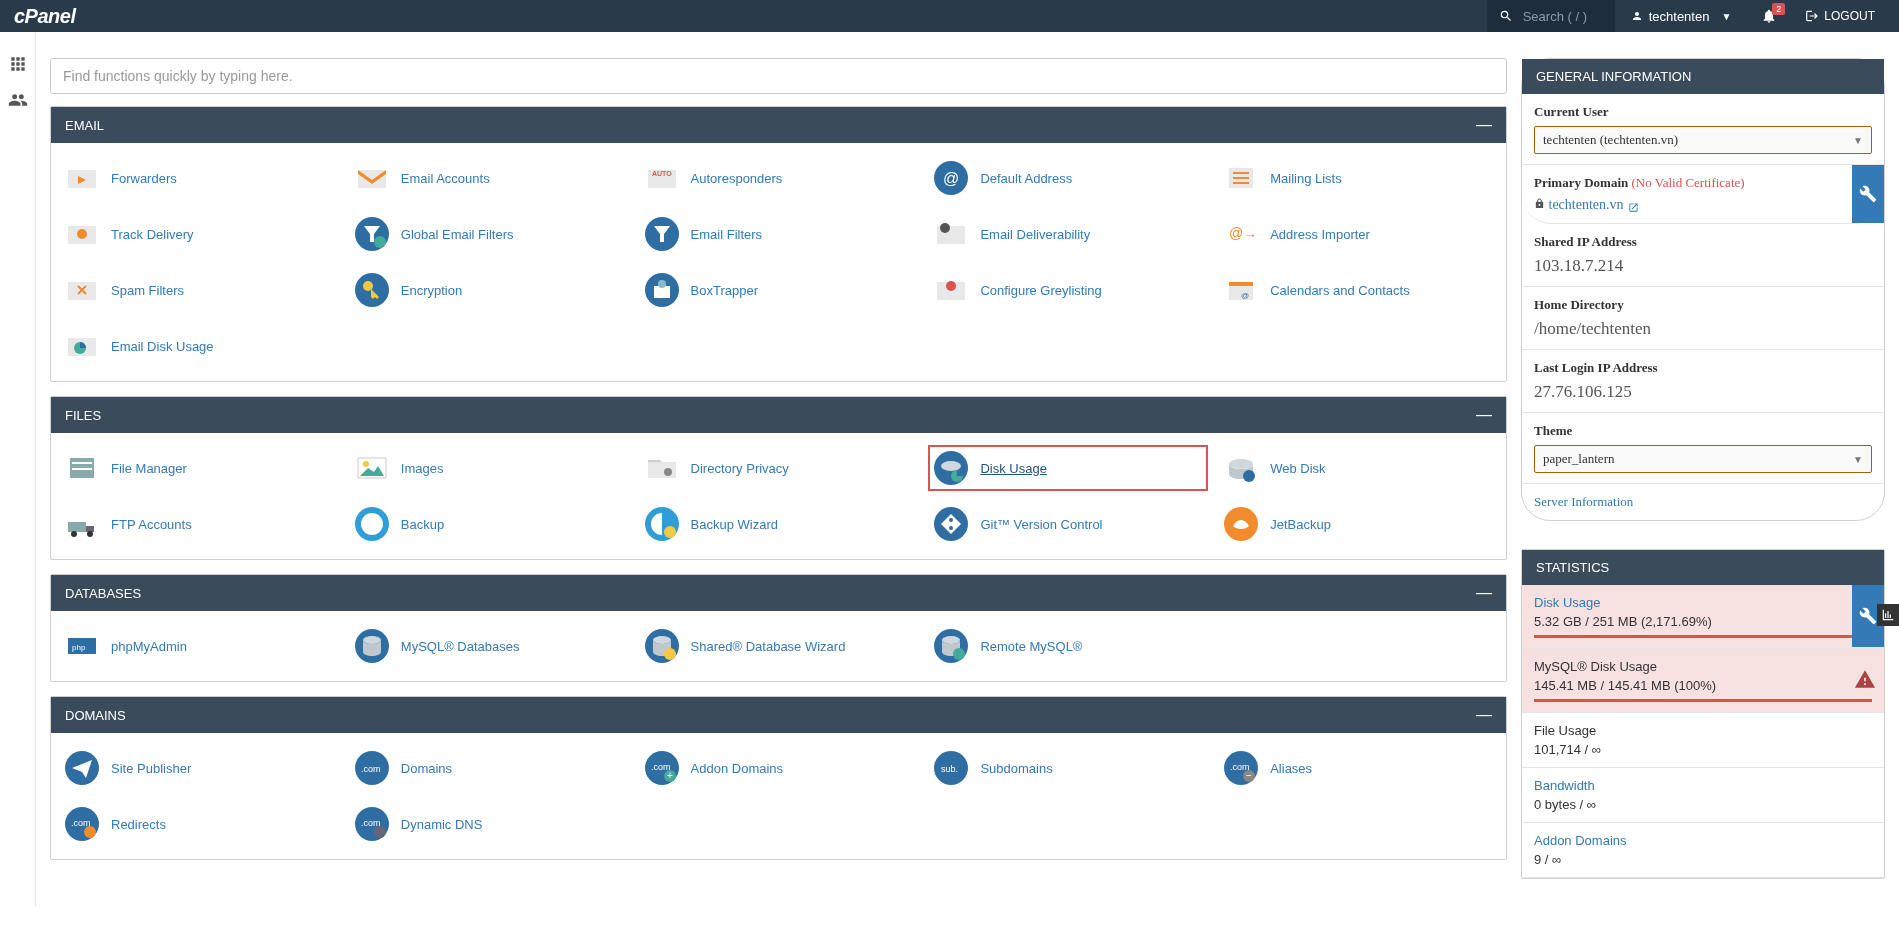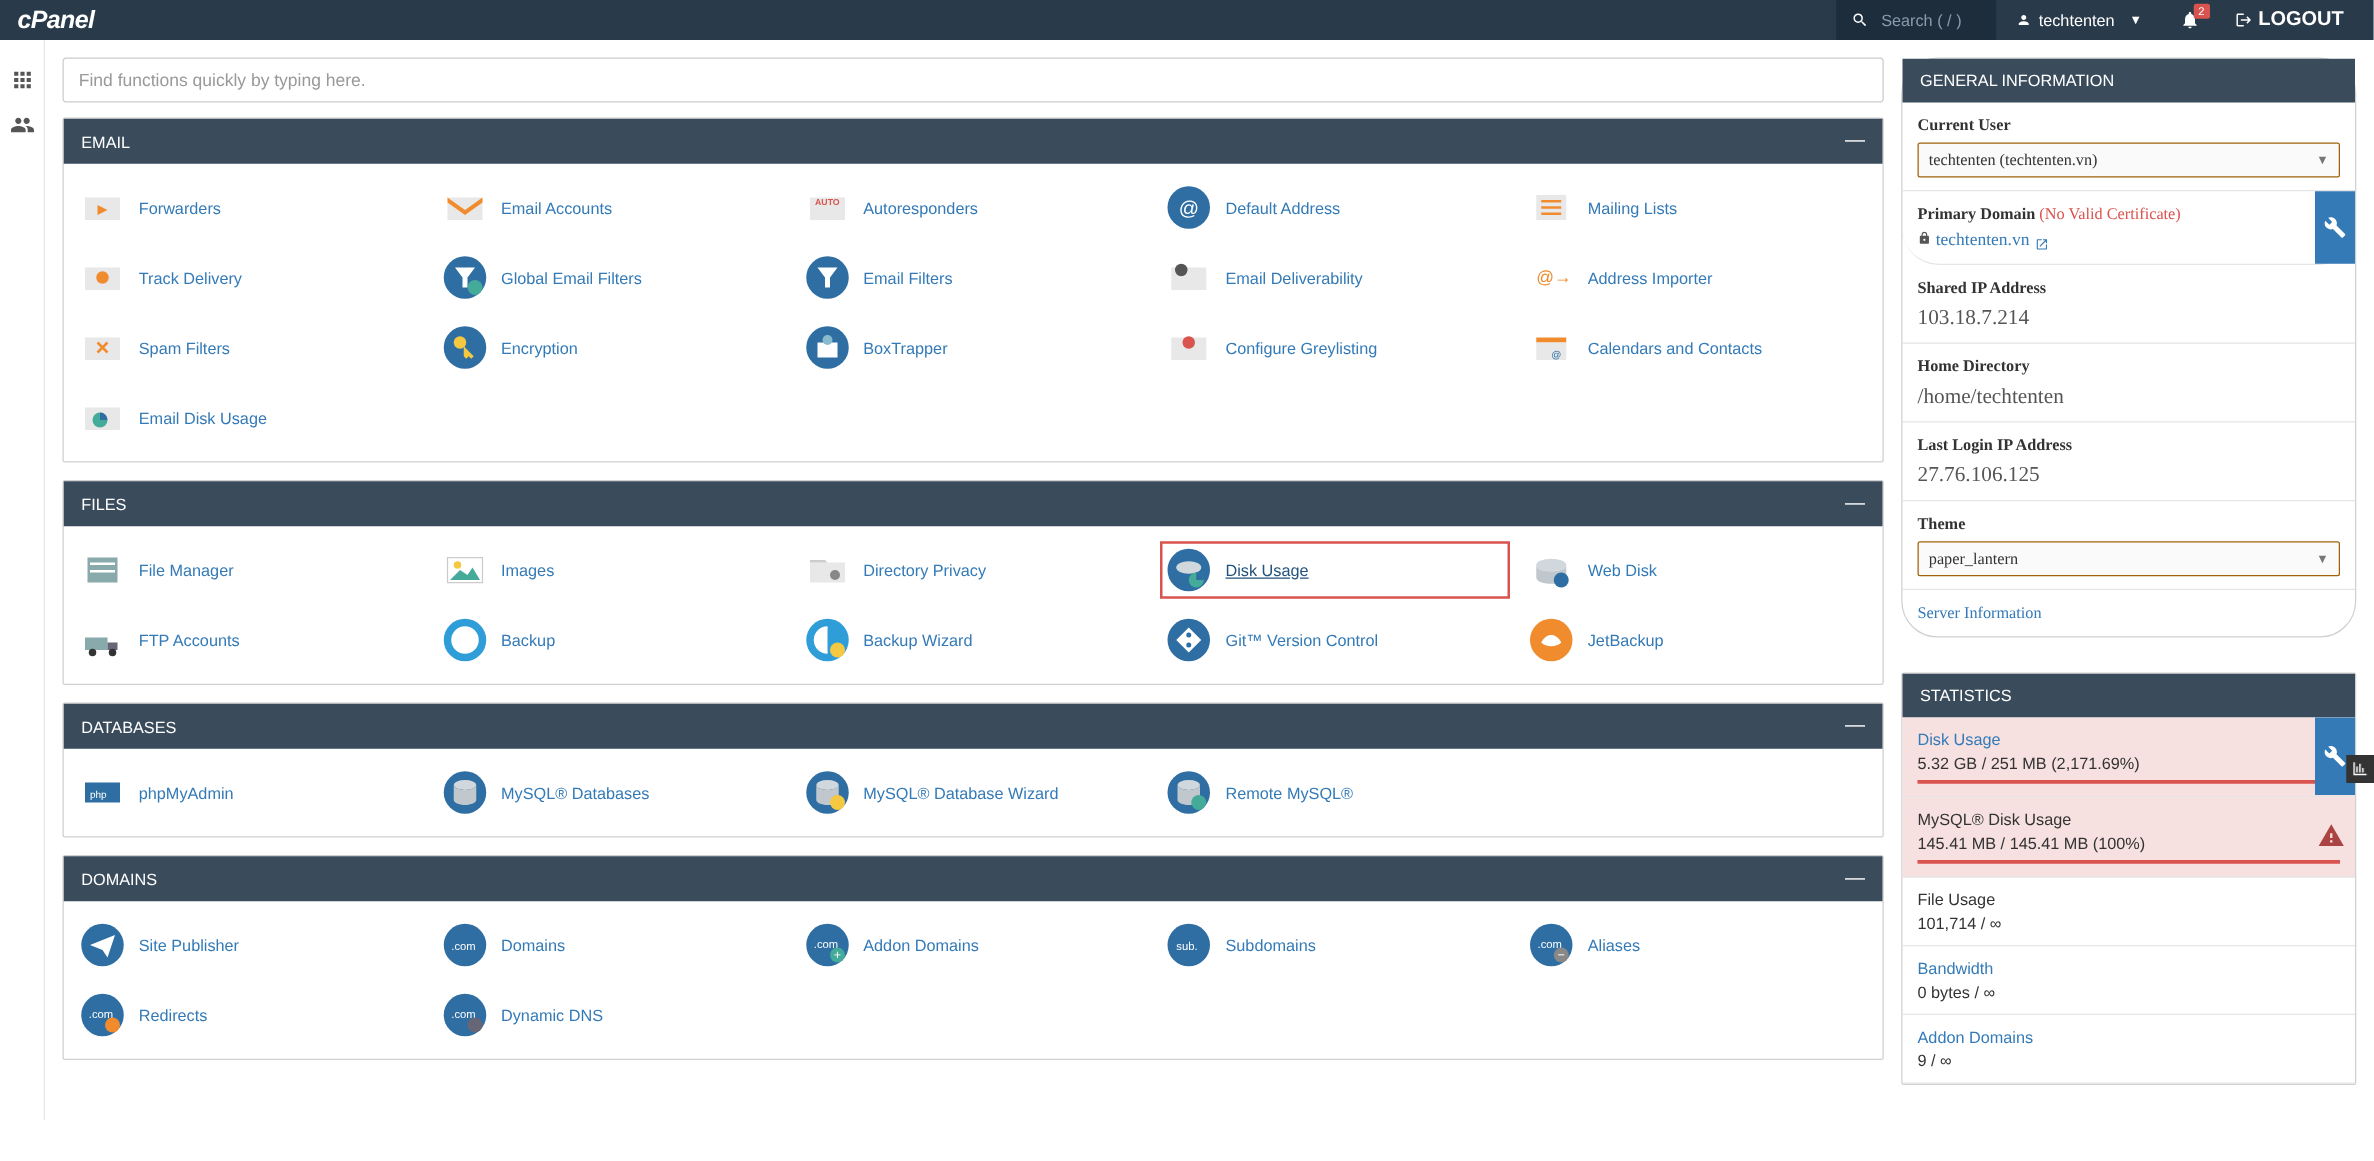--- a/index.html
+++ b/index.html
@@ -10,27 +10,27 @@
 .search-wrap { background: #1e2d3b; display: flex; align-items: center; padding: 0 12px; height: 100%; }
 .search-wrap svg { width: 14px; height: 14px; fill: #fff; margin-right: 10px; }
 .search-input { background: transparent; border: none; color: #fff; font-size: 13px; outline: none; width: 80px; }
 .search-input::placeholder { color: #8a9bab; }
 .user-wrap { display: flex; align-items: center; color: #fff; padding: 0 16px; font-size: 13px; height: 100%; cursor: pointer; }
 .user-wrap svg { width: 12px; height: 12px; fill: #fff; margin-right: 6px; }
 .caret { margin-left: 12px; font-size: 10px; }
 .bell-wrap { position: relative; padding: 0 14px; height: 100%; display: flex; align-items: center; cursor: pointer; }
 .bell-wrap svg { width: 16px; height: 16px; fill: #fff; }
 .badge { position: absolute; top: 3px; right: 6px; background: #d9534f; color: #fff; font-size: 9px; padding: 1px 4px; border-radius: 2px; }
-.logout { color: #fff; font-size: 16px; font-weight: 700; display: flex; align-items: center; padding: 0 14px; height: 100%; cursor: pointer; }
+.logout { color: #fff; font-size: 12px; font-weight: 400; display: flex; align-items: center; padding: 0 14px; height: 100%; cursor: pointer; }
 .logout svg { width: 14px; height: 14px; fill: #fff; margin-right: 5px; }
 .body-wrap { display: flex; }
 .sidebar { width: 36px; background: #fff; border-right: 1px solid #e8e8e8; padding-top: 14px; }
 .sidebar-icon { width: 36px; height: 36px; display: flex; align-items: center; justify-content: center; cursor: pointer; }
 .sidebar-icon svg { width: 20px; height: 20px; fill: #555; }
-.main { flex: 1; padding: 14px 14px 14px 14px; display: flex; gap: 14px; }
+.main { flex: 1; padding: 26px 14px 14px 14px; display: flex; gap: 14px; }
 .content { flex: 1; }
 .right-col { width: 364px; display: flex; flex-direction: column; gap: 14px; }
 .quick-search { width: 100%; border: 1px solid #ccc; border-radius: 3px; padding: 9px 12px; font-size: 14px; outline: none; margin-bottom: 12px; }
 .quick-search::placeholder { color: #999; }
 .panel { border: 1px solid #d0d0d0; border-radius: 2px; margin-bottom: 14px; background: #fff; }
 .panel-header { background: #3a4b5c; color: #fff; padding: 10px 14px; font-size: 13px; font-weight: 400; display: flex; justify-content: space-between; align-items: center; }
 .panel-header .collapse { font-size: 16px; cursor: pointer; line-height: 1; }
 .panel-body { padding: 12px 8px; }
 .items-grid { display: grid; grid-template-columns: repeat(5, 1fr); gap: 10px 10px; }
 .item { display: flex; align-items: center; gap: 10px; padding: 4px 4px; cursor: pointer; }
@@ -412,21 +412,21 @@
                 </div>
                 <div class="item">
                   <div class="item-icon">
                     <svg viewBox="0 0 36 36">
                       <circle cx="18" cy="18" r="17" fill="#2f6ea3"></circle>
                       <ellipse cx="18" cy="12" rx="9" ry="4" fill="#d0d8de"></ellipse>
                       <path fill="#c0c8ce" d="M9 12v12c0 2 4 4 9 4s9-2 9-4V12c0 2-4 4-9 4s-9-2-9-4z"></path>
                       <circle cx="26" cy="26" r="6" fill="#f5c842"></circle>
                     </svg>
                   </div>
-                  <span class="item-label">MySQL® Database Wizard</span>
+                  <span class="item-label">Shared® Database Wizard</span>
                 </div>
                 <div class="item">
                   <div class="item-icon">
                     <svg viewBox="0 0 36 36">
                       <circle cx="18" cy="18" r="17" fill="#2f6ea3"></circle>
                       <ellipse cx="18" cy="12" rx="9" ry="4" fill="#d0d8de"></ellipse>
                       <path fill="#c0c8ce" d="M9 12v12c0 2 4 4 9 4s9-2 9-4V12c0 2-4 4-9 4s-9-2-9-4z"></path>
                       <circle cx="26" cy="26" r="6" fill="#4a9"></circle>
                     </svg>
                   </div>

